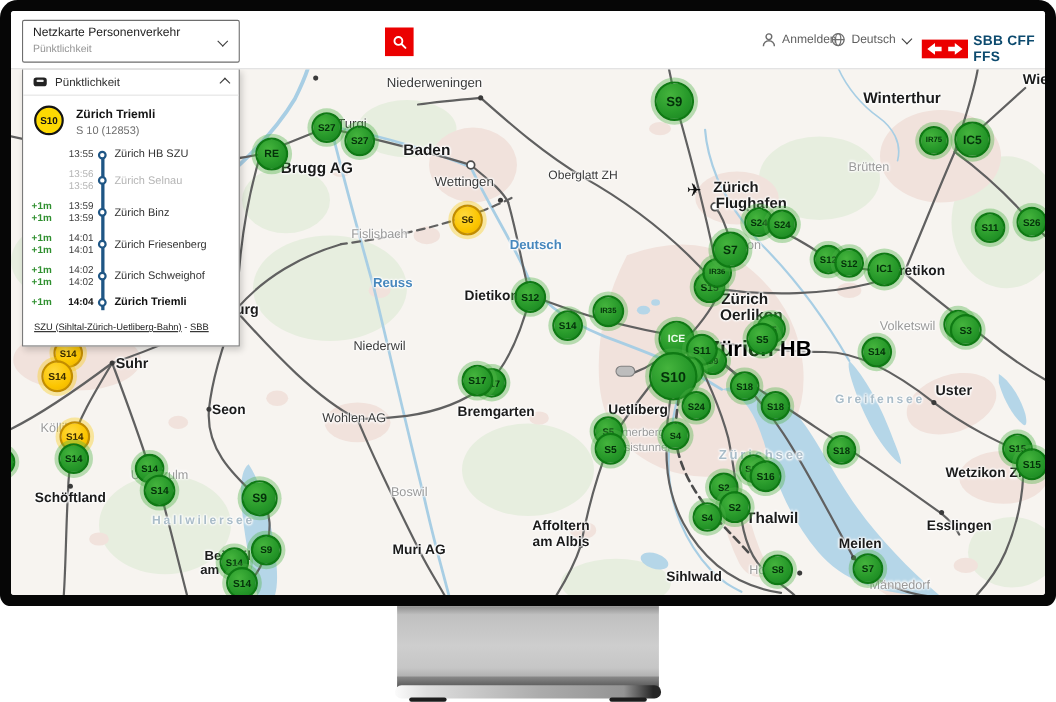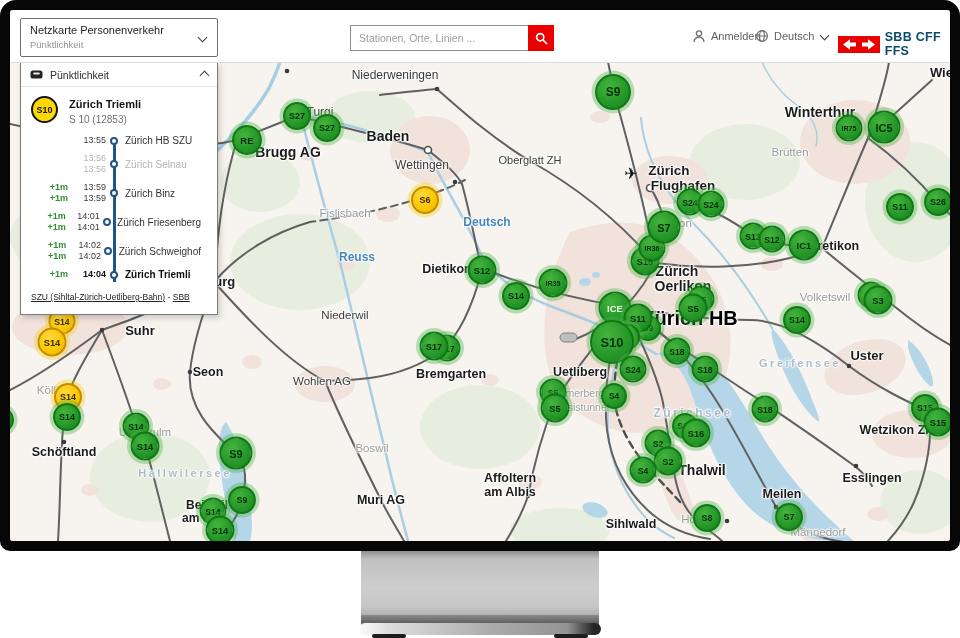--- a/index.html
+++ b/index.html
@@ -43,21 +43,21 @@
     border-bottom:1px solid #e3e3e3;}
   .panel-head .ttl{font-size:10.5px;color:#2e2e2e;margin-left:7px;}
   .panel-head .chev{margin-left:auto;margin-top:2px;}
   .train-row{display:flex;align-items:flex-start;padding:9px 10px 4px;}
   .s10badge{width:27px;height:27px;border-radius:50%;background:#fdd903;border:2.5px solid #141414;
     color:#141414;font-weight:bold;font-size:9px;display:flex;align-items:center;
     justify-content:center;box-sizing:border-box;flex:none;}
   .train-meta{margin-left:11px;padding-top:2px;}
   .train-name{font-size:11px;font-weight:bold;color:#161616;}
   .train-sub{font-size:10px;color:#6f6f6f;margin-top:4px;}
-  .stops{position:relative;padding:6px 16px 0 4px;margin-left:21px;}
+  .stops{position:relative;padding:6px 16px 0 4px;}
   .tline{position:absolute;left:71px;top:14px;width:2.5px;height:139px;background:#1f5685;}
   .stop{display:flex;align-items:center;margin-bottom:7px;}
   .stop .delay{width:22px;text-align:right;font-size:9px;line-height:11px;color:#2f8f2f;
     font-weight:bold;}
   .stop .time{width:36px;text-align:right;font-size:9px;line-height:11px;color:#3c3c3c;
     margin-left:2px;}
   .stop .node{width:16px;display:flex;justify-content:center;position:relative;z-index:2;}
   .tlcircle{width:8px;height:8px;border-radius:50%;background:#fff;border:2px solid #1f5685;
     box-sizing:border-box;display:block;}
   .stop .name{font-size:10px;color:#333;margin-left:3px;white-space:nowrap;}
@@ -227,31 +227,31 @@
           <div class="mlabel norm" style="left: 385px; top: 13px; font-size: 12px;">Niederweningen</div>
           <div class="mlabel norm" style="left: 310px; top: 50px; font-size: 12px;">Turgi</div>
           <div class="mlabel bold" style="left: 378px; top: 74px; font-size: 14px;">Baden</div>
           <div class="mlabel bold" style="left: 278px; top: 90px; font-size: 14px;">Brugg AG</div>
           <div class="mlabel norm" style="left: 412px; top: 103px; font-size: 12px;">Wettingen</div>
           <div class="mlabel norm" style="left: 520px; top: 98px; font-size: 11px;">Oberglatt ZH</div>
           <div class="mlabel muted" style="left: 335px; top: 151px; font-size: 11.5px;">Fislisbach</div>
           <div class="mlabel bold" style="left: 659px; top: 108px; font-size: 13.5px;">Zürich</div>
           <div class="mlabel bold" style="left: 673px; top: 123px; font-size: 13.5px;">Flughafen</div>
           <div class="mlabel muted" style="left: 780px; top: 90px; font-size: 11.5px;">Brütten</div>
-          <div class="mlabel bold" style="left: 810px; top: 50px; font-size: 14px;">Winterthur</div>
+          <div class="mlabel bold" style="left: 810px; top: 27px; font-size: 14px;">Winterthur</div>
           <div class="mlabel bold" style="left: 935px; top: 10px; font-size: 13px;">Wies</div>
           <div class="mlabel bold" style="left: 820px; top: 184px; font-size: 12.5px;">Effretikon</div>
           <div class="mlabel muted" style="left: 662px; top: 161px; font-size: 11.5px;">Opfikon</div>
           <div class="mlabel bold" style="left: 667px; top: 209px; font-size: 14px;">Zürich</div>
           <div class="mlabel bold" style="left: 673px; top: 224px; font-size: 14px;">Oerlikon</div>
           <div class="mlabel city" style="left: 680px; top: 256px; font-size: 20px;">Zürich HB</div>
           <div class="mlabel muted" style="left: 815px; top: 235px; font-size: 11.5px;">Volketswil</div>
           <div class="mlabel bold" style="left: 857px; top: 293px; font-size: 13px;">Uster</div>
           <div class="mlabel bold" style="left: 196px; top: 219px; font-size: 13px;">Lenzburg</div>
-          <div class="mlabel bold" style="left: 110px; top: 268px; font-size: 13px; margin-left: 20px;">Suhr</div>
+          <div class="mlabel bold" style="left: 110px; top: 268px; font-size: 13px;">Suhr</div>
           <div class="mlabel bold" style="left: 198px; top: 310px; font-size: 12.5px;">Seon</div>
           <div class="mlabel muted" style="left: 25px; top: 328px; font-size: 11.5px; padding-left: 44px;">Kölliken</div>
           <div class="mlabel norm" style="left: 335px; top: 253px; font-size: 11.5px;">Niederwil</div>
           <div class="mlabel bold" style="left: 437px; top: 207px; font-size: 12.5px;">Dietikon</div>
           <div class="mlabel river" style="left: 477px; top: 160px; font-size: 12px;">Deutsch</div>
           <div class="mlabel river" style="left: 347px; top: 195px; font-size: 12px;">Reuss</div>
           <div class="mlabel norm" style="left: 312px; top: 319px; font-size: 11.5px;">Wohlen AG</div>
           <div class="mlabel bold" style="left: 441px; top: 312px; font-size: 12.5px;">Bremgarten</div>
           <div class="mlabel bold" style="left: 570px; top: 310px; font-size: 12.5px;">Uetliberg</div>
           <div class="mlabel muted" style="left: 568px; top: 331px; font-size: 10.5px;">Zimmerberg-</div>
@@ -334,21 +334,20 @@
           <div class="badge g" style="left: 226px; top: 391px; height: 33px; width: 33px; font-size: 11px;">S9</div>
           <div class="badge g" style="left: 232px; top: 438px; height: 28px; width: 28px; font-size: 8.96px;">S9</div>
           <div class="badge g" style="left: 203px; top: 449px; height: 27px; width: 27px; font-size: 8.64px;">S14</div>
           <div class="badge g" style="left: 210px; top: 468px; height: 29px; width: 29px; font-size: 9.28px;">S14</div>
           <div class="badge g" style="left: -9px; top: 358px; height: 26px; width: 26px; font-size: 8.32px;">S14</div>
         </div>
     </div>
 
     <div class="topbar">
       <div class="searchwrap">
-        <input type="text" placeholder="Stationen, Orte, Linien ..." style="">
         <button class="searchbtn" id="searchbtn" style="background: rgb(235, 0, 0);">
           <svg width="13" height="13" viewBox="0 0 13 13">
             <circle cx="5.2" cy="5.2" r="3.6" fill="none" stroke="#fff" stroke-width="1.7"></circle>
             <line x1="8" y1="8" x2="11.6" y2="11.6" stroke="#fff" stroke-width="1.7" stroke-linecap="round"></line>
           </svg>
         </button>
       </div>
       <div class="hright loginbox">
         <svg width="14" height="14" viewBox="0 0 14 14">
           <circle cx="7" cy="4.4" r="2.6" fill="none" stroke="#6d6d6d" stroke-width="1.3"></circle>

